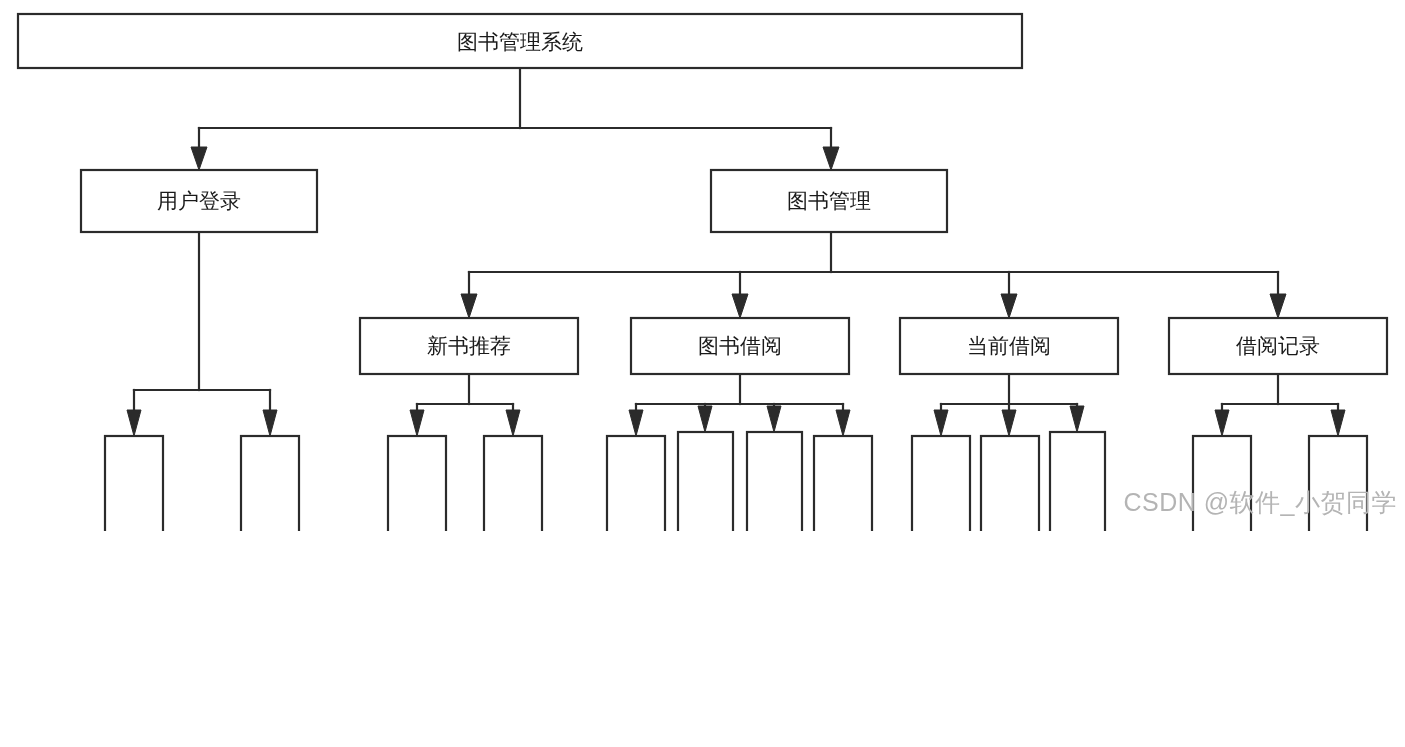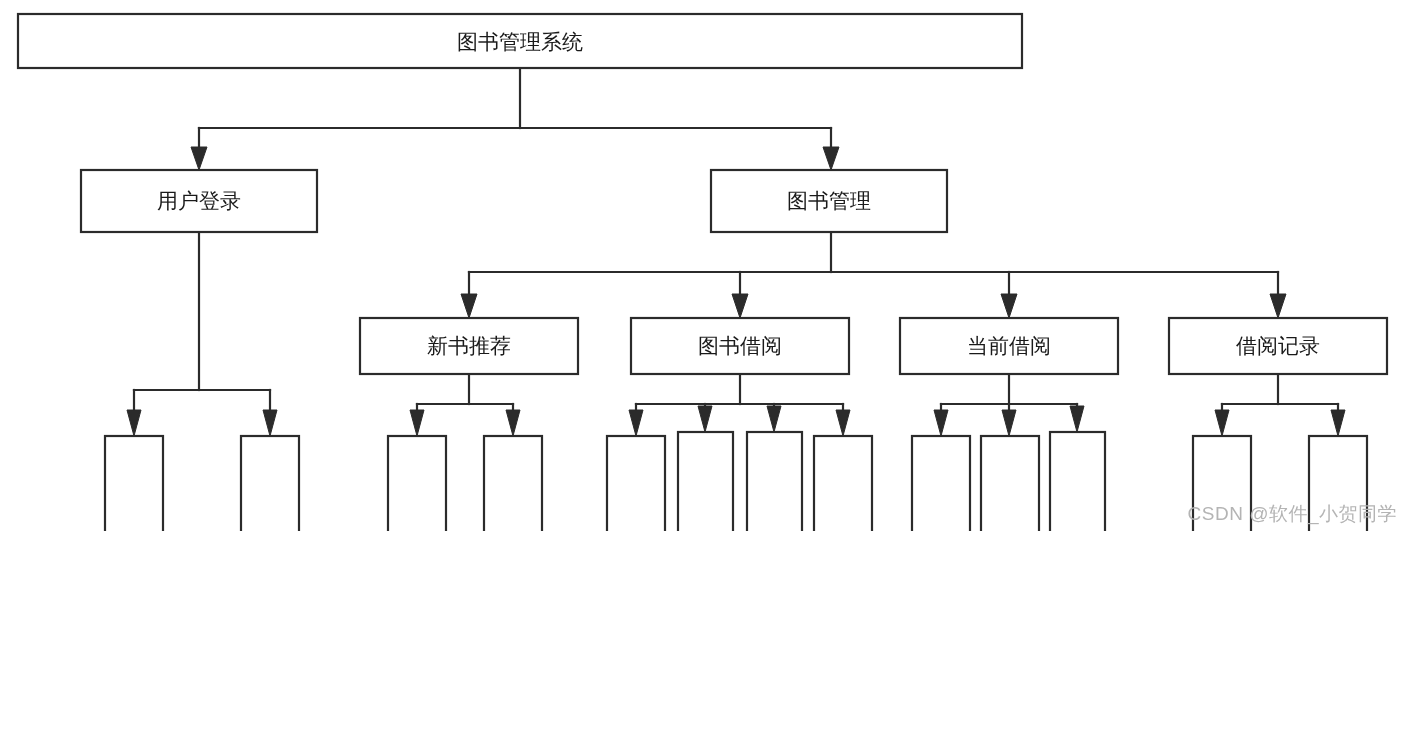--- a/index.html
+++ b/index.html
@@ -59,23 +59,23 @@
     line-height: 1;
     display: flex;
     align-items: center;
     justify-content: center;
     pointer-events: none;
     white-space: nowrap;
   }
   .watermark {
     position: absolute;
     right: 8px;
-    bottom: 4px;
-    font-family: "Liberation Sans", "DejaVu Sans", sans-serif;
-    font-size: 19px;
+    bottom: 12px;
+    font-family: "Liberation Sans", "DejaVu Sans", sans-serif;
+    font-size: 25px;
     color: #b4b4b4;
     letter-spacing: 0.5px;
     user-select: none;
   }
 </style>
 </head>
 <body>
 
 <div id="stage">
 

